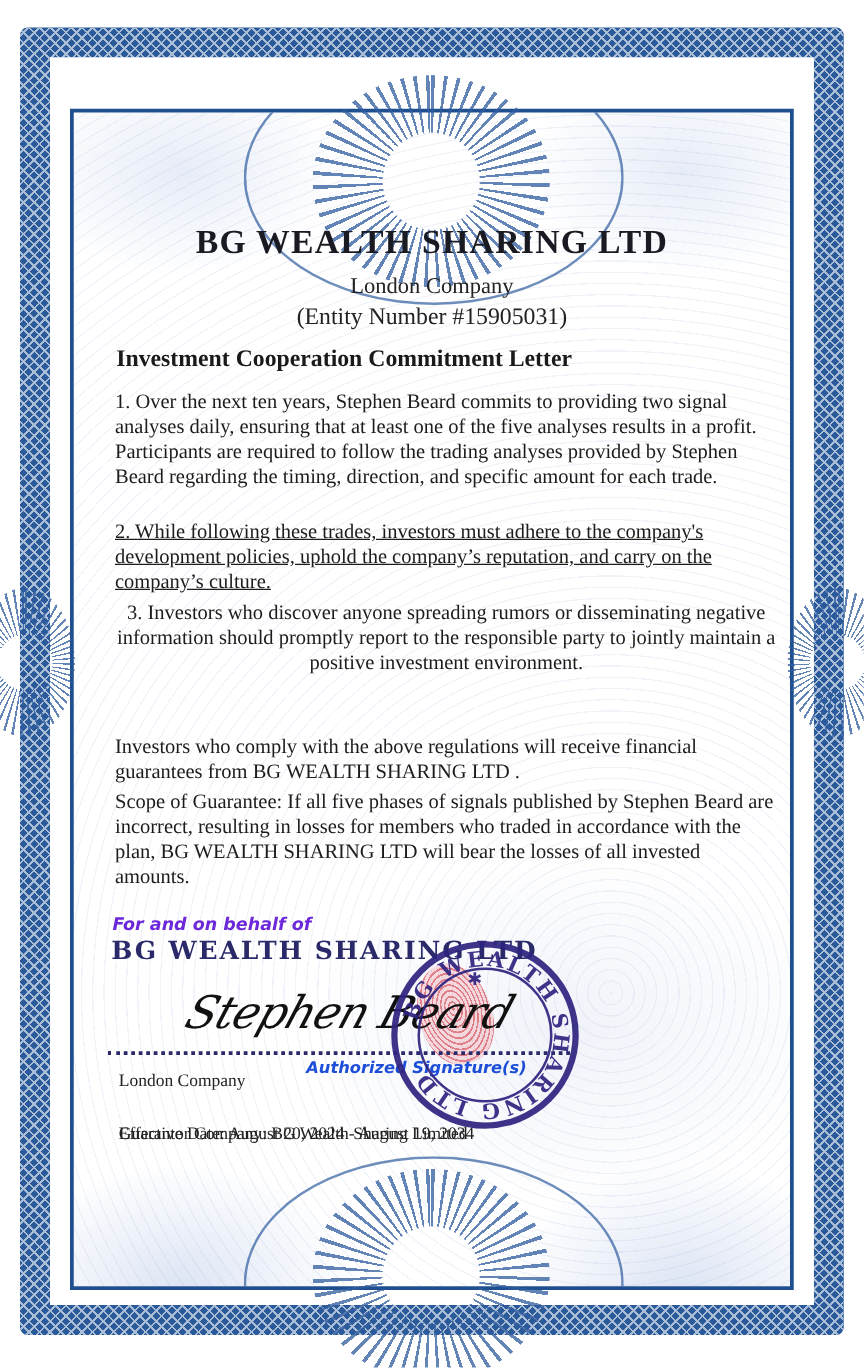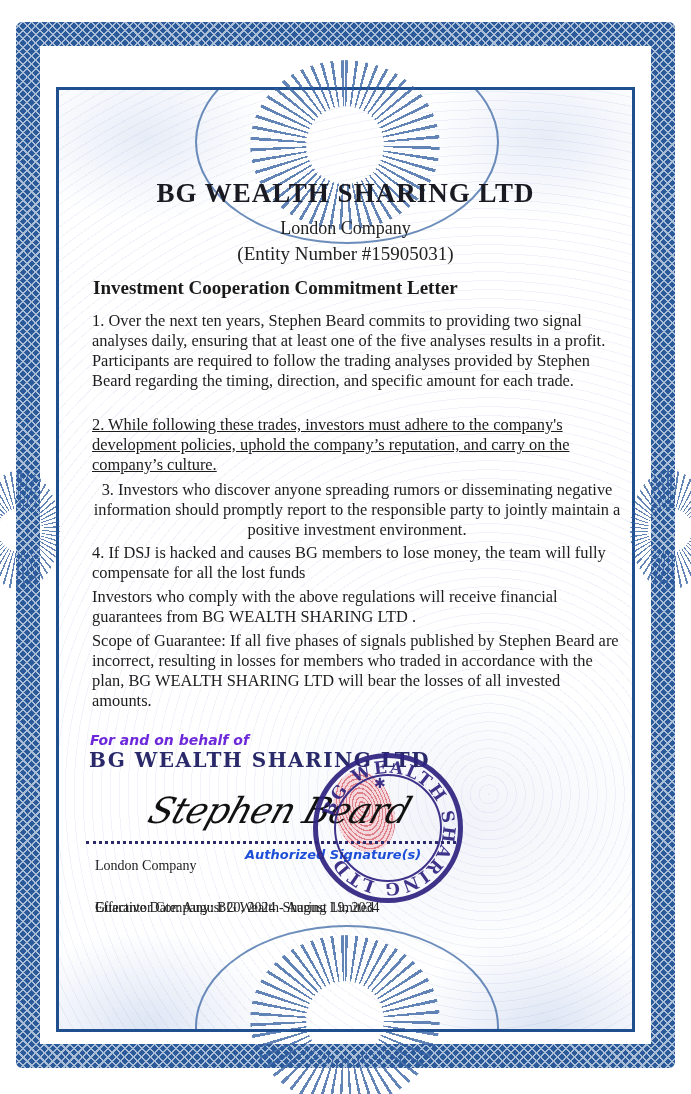--- a/index.html
+++ b/index.html
@@ -157,21 +157,20 @@
 
 <div class="content">
   <div class="company-title">BG WEALTH SHARING LTD</div>
   <div class="subtitle sub1">London Company</div>
   <div class="subtitle sub2">(Entity Number #15905031)</div>
   <div class="letter-title">Investment Cooperation Commitment Letter</div>
 
   <div class="body-text p1">1. Over the next ten years, Stephen Beard commits to providing two signal analyses daily, ensuring that at least one of the five analyses results in a profit. Participants are required to follow the trading analyses provided by Stephen Beard regarding the timing, direction, and specific amount for each trade.</div>
   <div class="body-text p2">2. While following these trades, investors must adhere to the company's development policies, uphold the company’s reputation, and carry on the company’s culture.</div>
   <div class="body-text p3">3. Investors who discover anyone spreading rumors or disseminating negative information should promptly report to the responsible party to jointly maintain a positive investment environment.</div>
-  <div class="body-text p4">4. If DSJ is hacked and causes BG members to lose money, the team will fully compensate for all the lost funds</div>
   <div class="body-text p5">Investors who comply with the above regulations will receive financial guarantees from BG WEALTH SHARING LTD  .</div>
   <div class="body-text p6">Scope of Guarantee: If all five phases of signals published by Stephen Beard are incorrect, resulting in losses for members who traded in accordance with the plan, BG WEALTH SHARING LTD will bear the losses of all invested amounts.</div>
 
   <div class="behalf">For and on behalf of</div>
   <div class="behalf-company">BG WEALTH SHARING LTD</div>
 
   <div class="fingerprint"></div>
   <div class="signature">Stephen Beard</div>
   <div class="dots"></div>
   <div class="auth-sig">Authorized Signature(s)</div>

